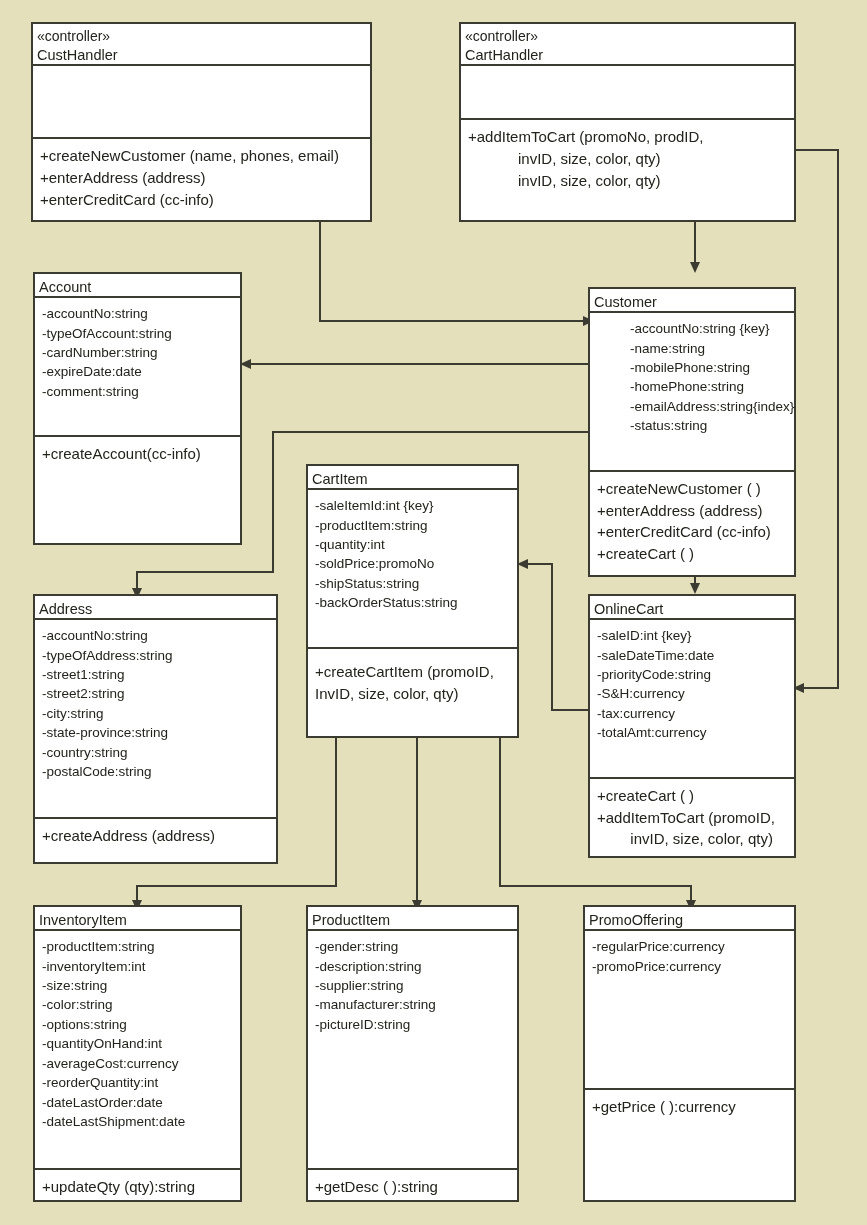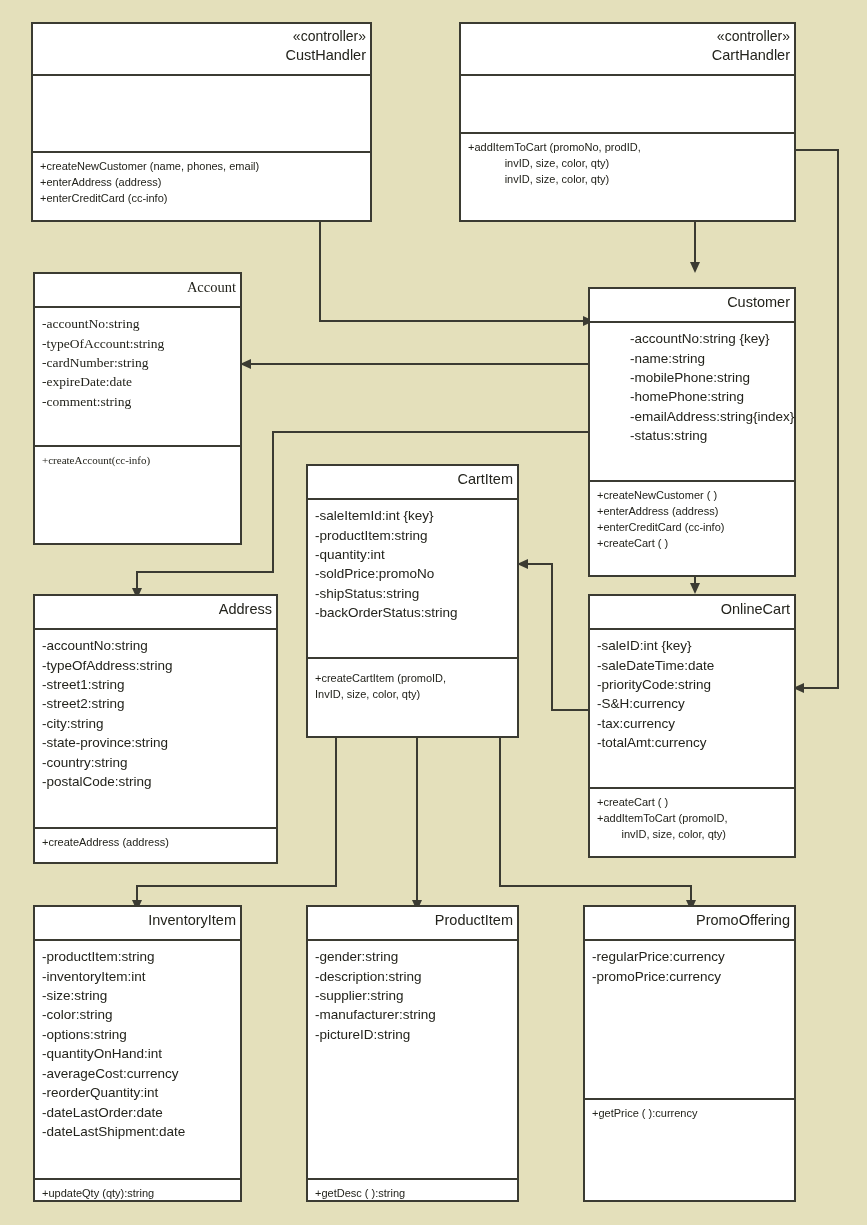--- a/index.html
+++ b/index.html
@@ -19,22 +19,22 @@
   .cls {
     position: absolute;
     background: #ffffff;
     border: 2px solid #3b3b32;
     box-sizing: border-box;
     z-index: 5;
     display: flex;
     flex-direction: column;
   }
   .cls-name {
-    text-align: right;
-    padding: 4px 4px 10px 4px;
+    text-align: left;
+    padding: 4px 4px 0 4px;
     font-size: 14.5px;
     color: #23231c;
     line-height: 1.25;
     border-bottom: 2px solid #3b3b32;
     flex: 0 0 auto;
   }
   .cls-name .stereo {
     display: block;
     font-size: 14px;
   }
@@ -42,21 +42,21 @@
     padding: 6px 7px 6px 7px;
     font-size: 13.5px;
     color: #23231c;
     line-height: 1.44;
     border-bottom: 2px solid #3b3b32;
     flex: 1 1 auto;
     min-height: 0;
   }
   .cls-ops {
     padding: 6px 7px 6px 7px;
-    font-size: 11px;
+    font-size: 15px;
     color: #23231c;
     line-height: 1.44;
     flex: 1 1 auto;
     min-height: 0;
   }
   .cls-attrs.empty, .cls-ops.empty { padding-top: 0; padding-bottom: 0; }
   .row { white-space: pre; }
 
   
   .ln {
@@ -153,21 +153,21 @@
       <span>CartHandler</span>
     </div>
     <div class="cls-attrs empty" style="height:30px;"></div>
     <div class="cls-ops">
       <div class="row">+addItemToCart (promoNo, prodID,</div>
       <div class="row">            invID, size, color, qty)</div>
       <div class="row">            invID, size, color, qty)</div>
     </div>
   </div>
 
-  <div class="cls" style="left:33px; top:272px; width:209px; height:273px;font-family:Liberation Serif, serif;">
+  <div class="cls" style="left:33px; top:272px; width:209px; height:273px;">
     <div class="cls-name">
       <span>Account</span>
     </div>
     <div class="cls-attrs" style="flex:0 0 125px;">
       <div class="row">-accountNo:string</div>
       <div class="row">-typeOfAccount:string</div>
       <div class="row">-cardNumber:string</div>
       <div class="row">-expireDate:date</div>
       <div class="row">-comment:string</div>
     </div>

